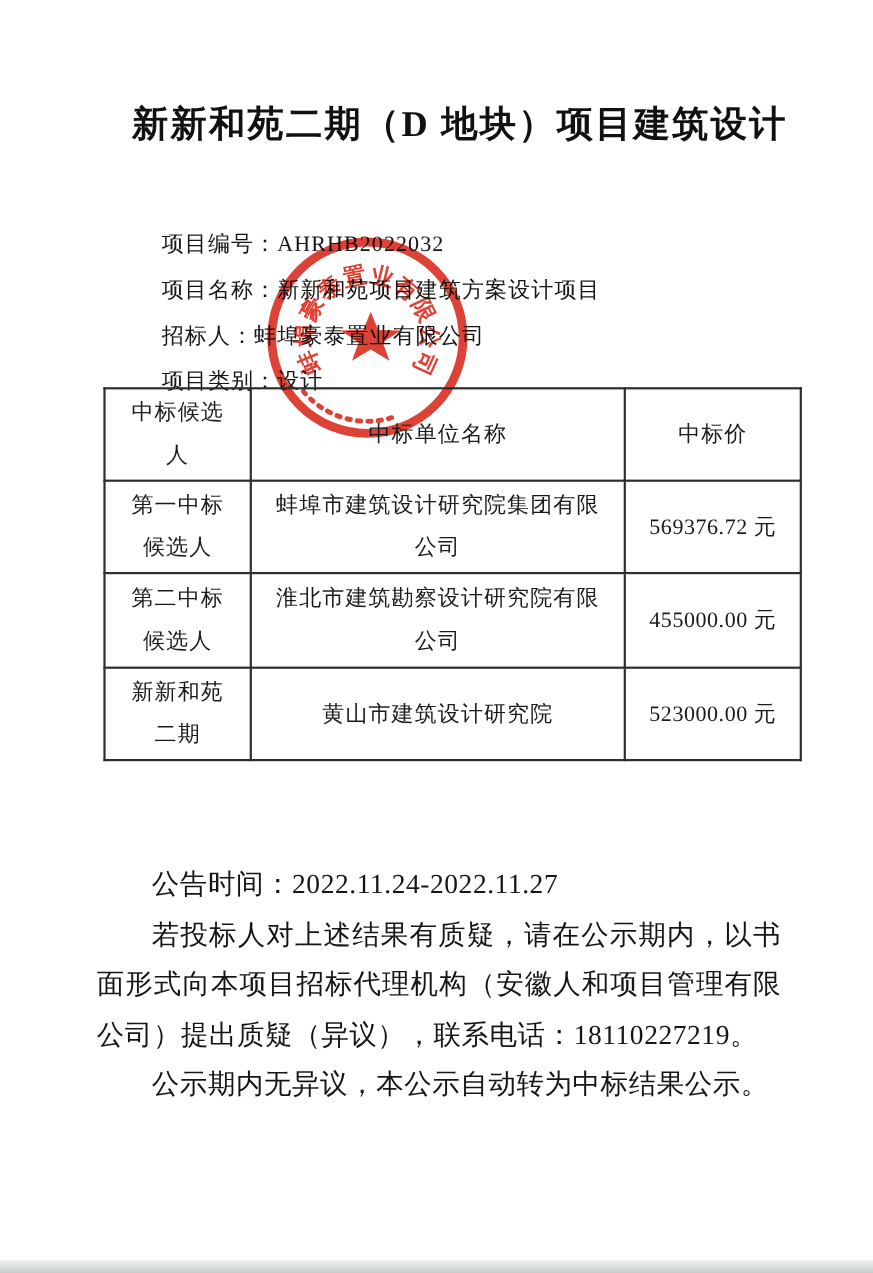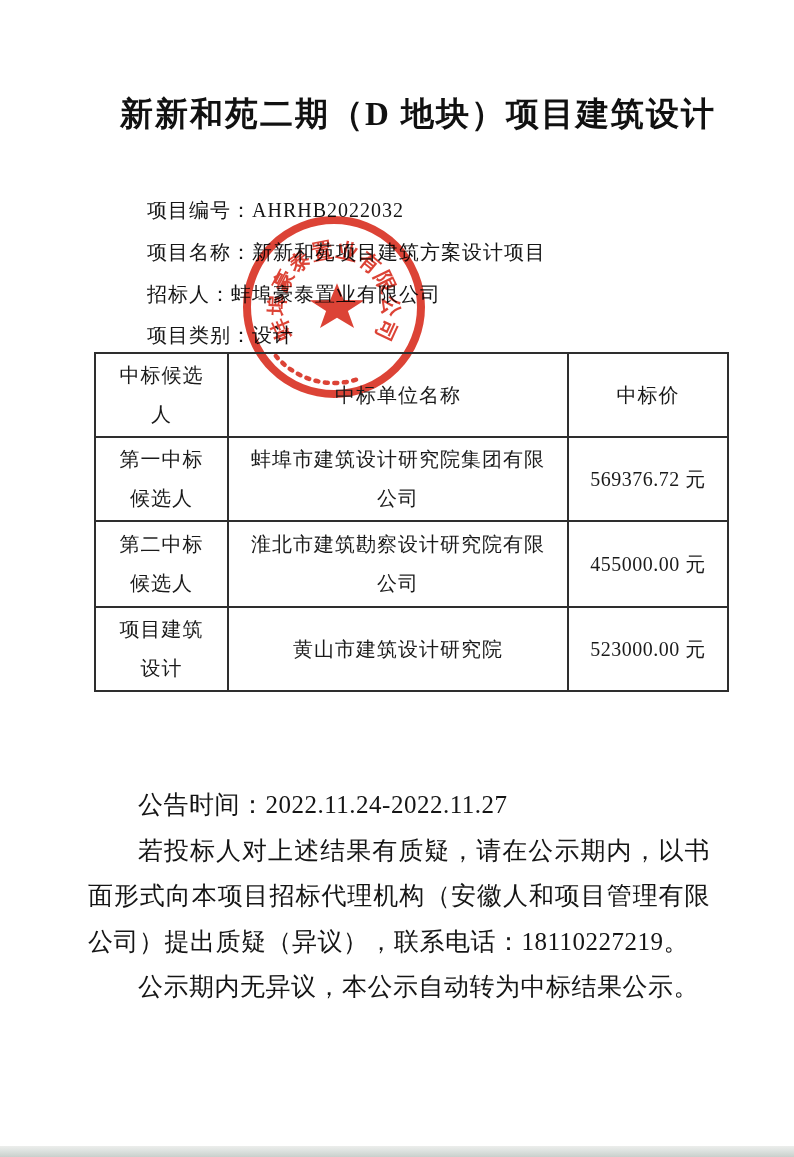--- a/index.html
+++ b/index.html
@@ -15,21 +15,21 @@
 
   
   .doc-title {
     position:absolute; top:86px; left:96px; width:640px;
     font-size:33px; font-weight:700; letter-spacing:2px;
     line-height:57px; color:#111;margin-left:24px;
   }
 
   
   .fields {
-    position:absolute; top:190px; left:147px;
+    position:absolute; top:202px; left:147px;
     font-size:20px; letter-spacing:1px; line-height:41.8px;
   }
   .field-row { white-space:nowrap; }
 
   
   .seal {
     position:absolute; left:219px; top:192px;
     width:230px; height:230px;
     mix-blend-mode:multiply; opacity:.88;
     pointer-events:none;
@@ -142,21 +142,21 @@
       </td>
       <td>
         <span class="wrap-comp">淮北市建筑勘察设计研究院有限公司</span>
       </td>
       <td class="price-cell">
         <span>455000.00 元</span>
       </td>
     </tr>
     <tr class="row-3">
       <td>
-        <span class="wrap-narrow">项目建筑设计</span>
+        <span class="wrap-narrow">新新和苑二期</span>
       </td>
       <td>
         <span class="wrap-comp">黄山市建筑设计研究院</span>
       </td>
       <td class="price-cell">
         <span>523000.00 元</span>
       </td>
     </tr>
   </tbody>
     </table>

